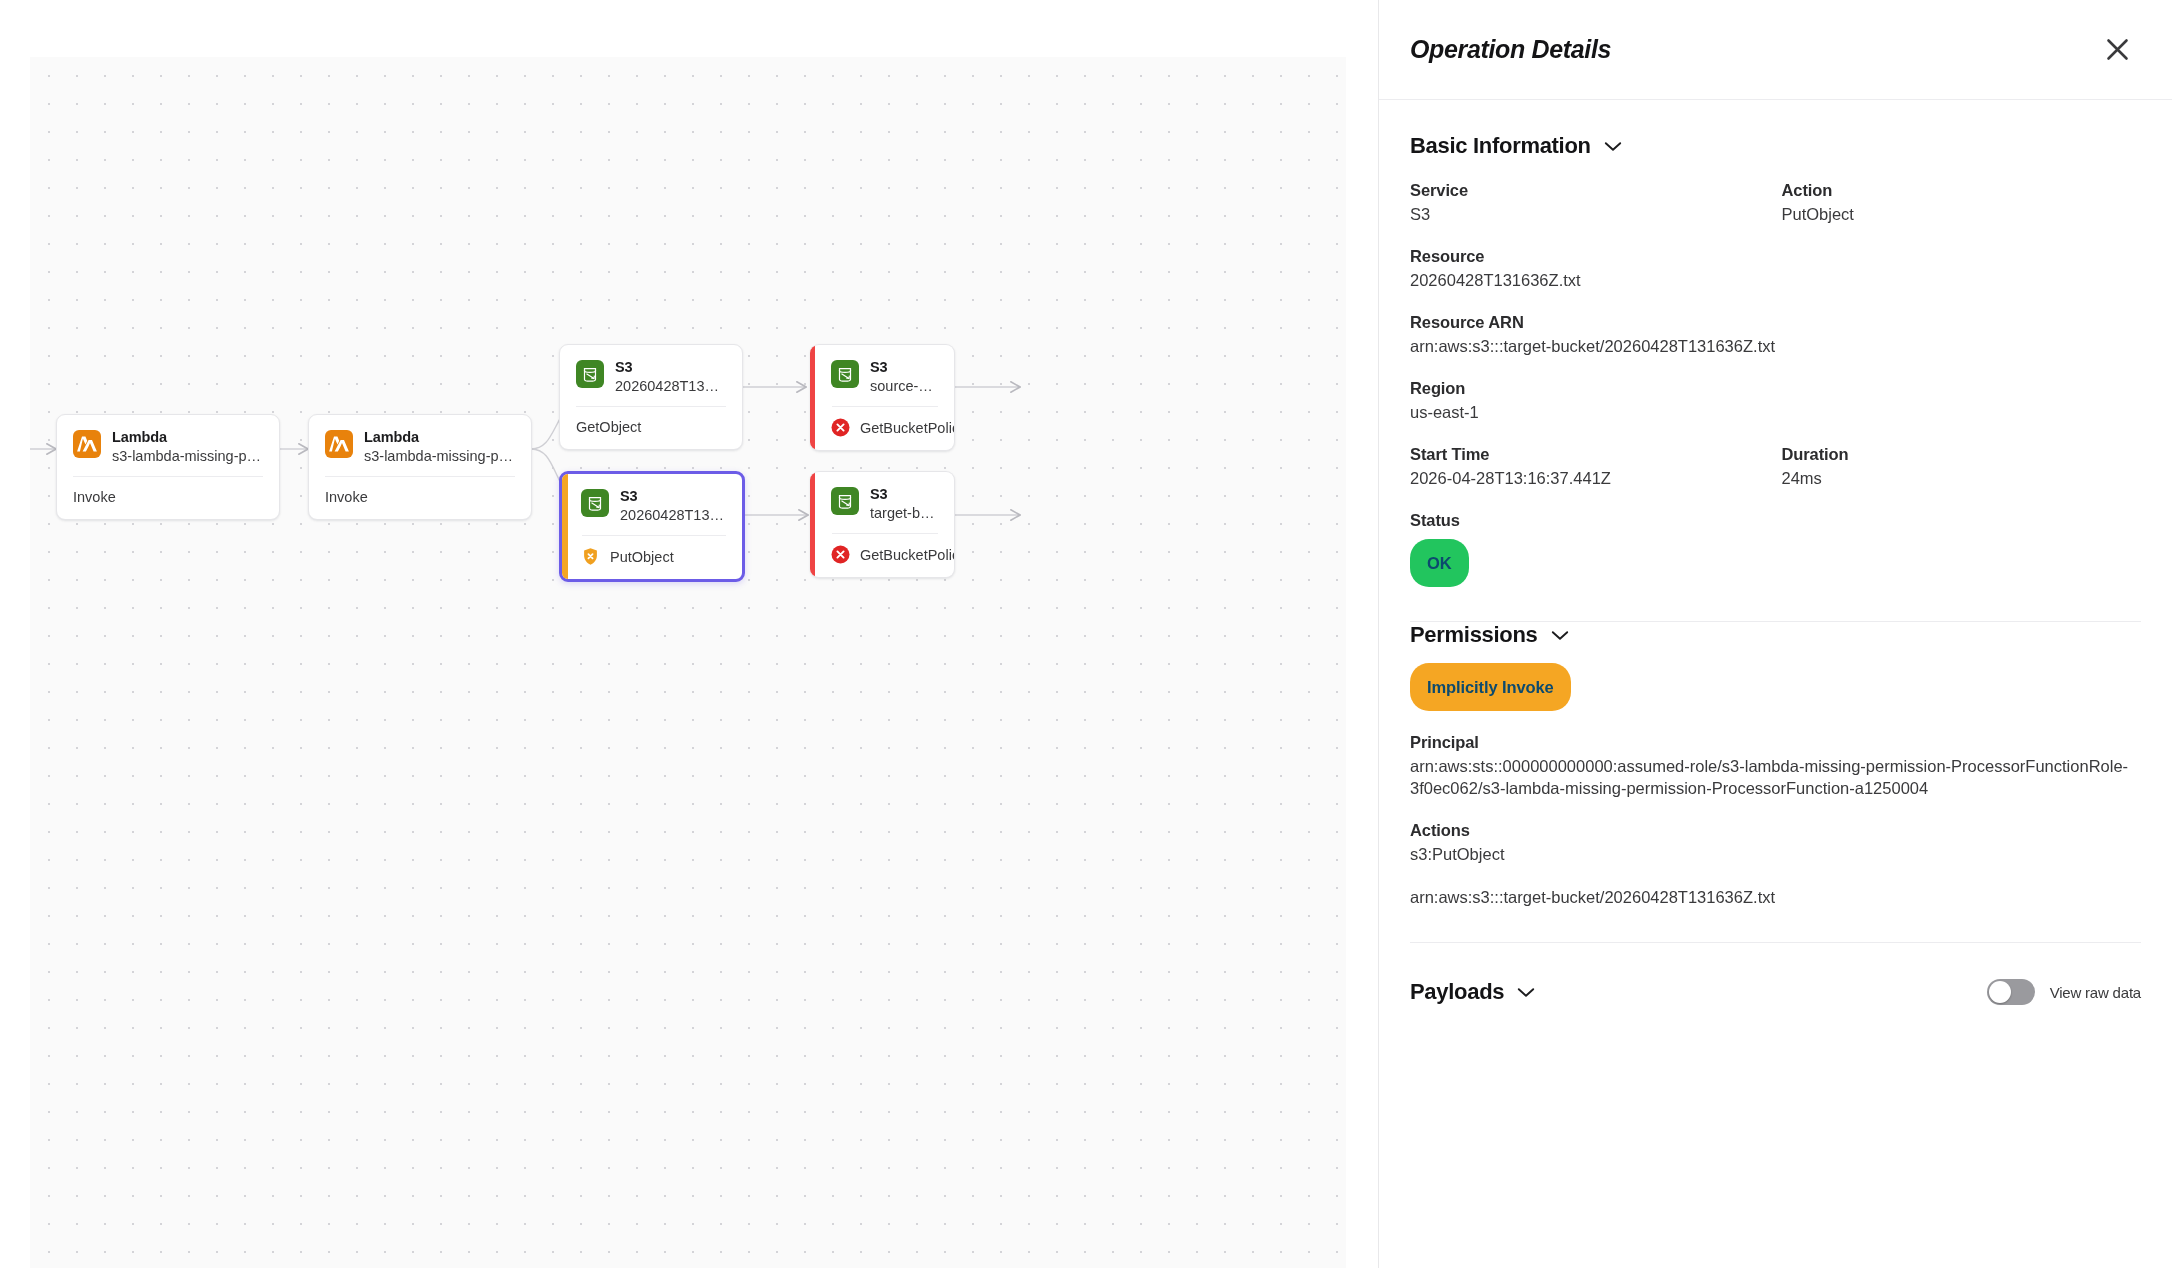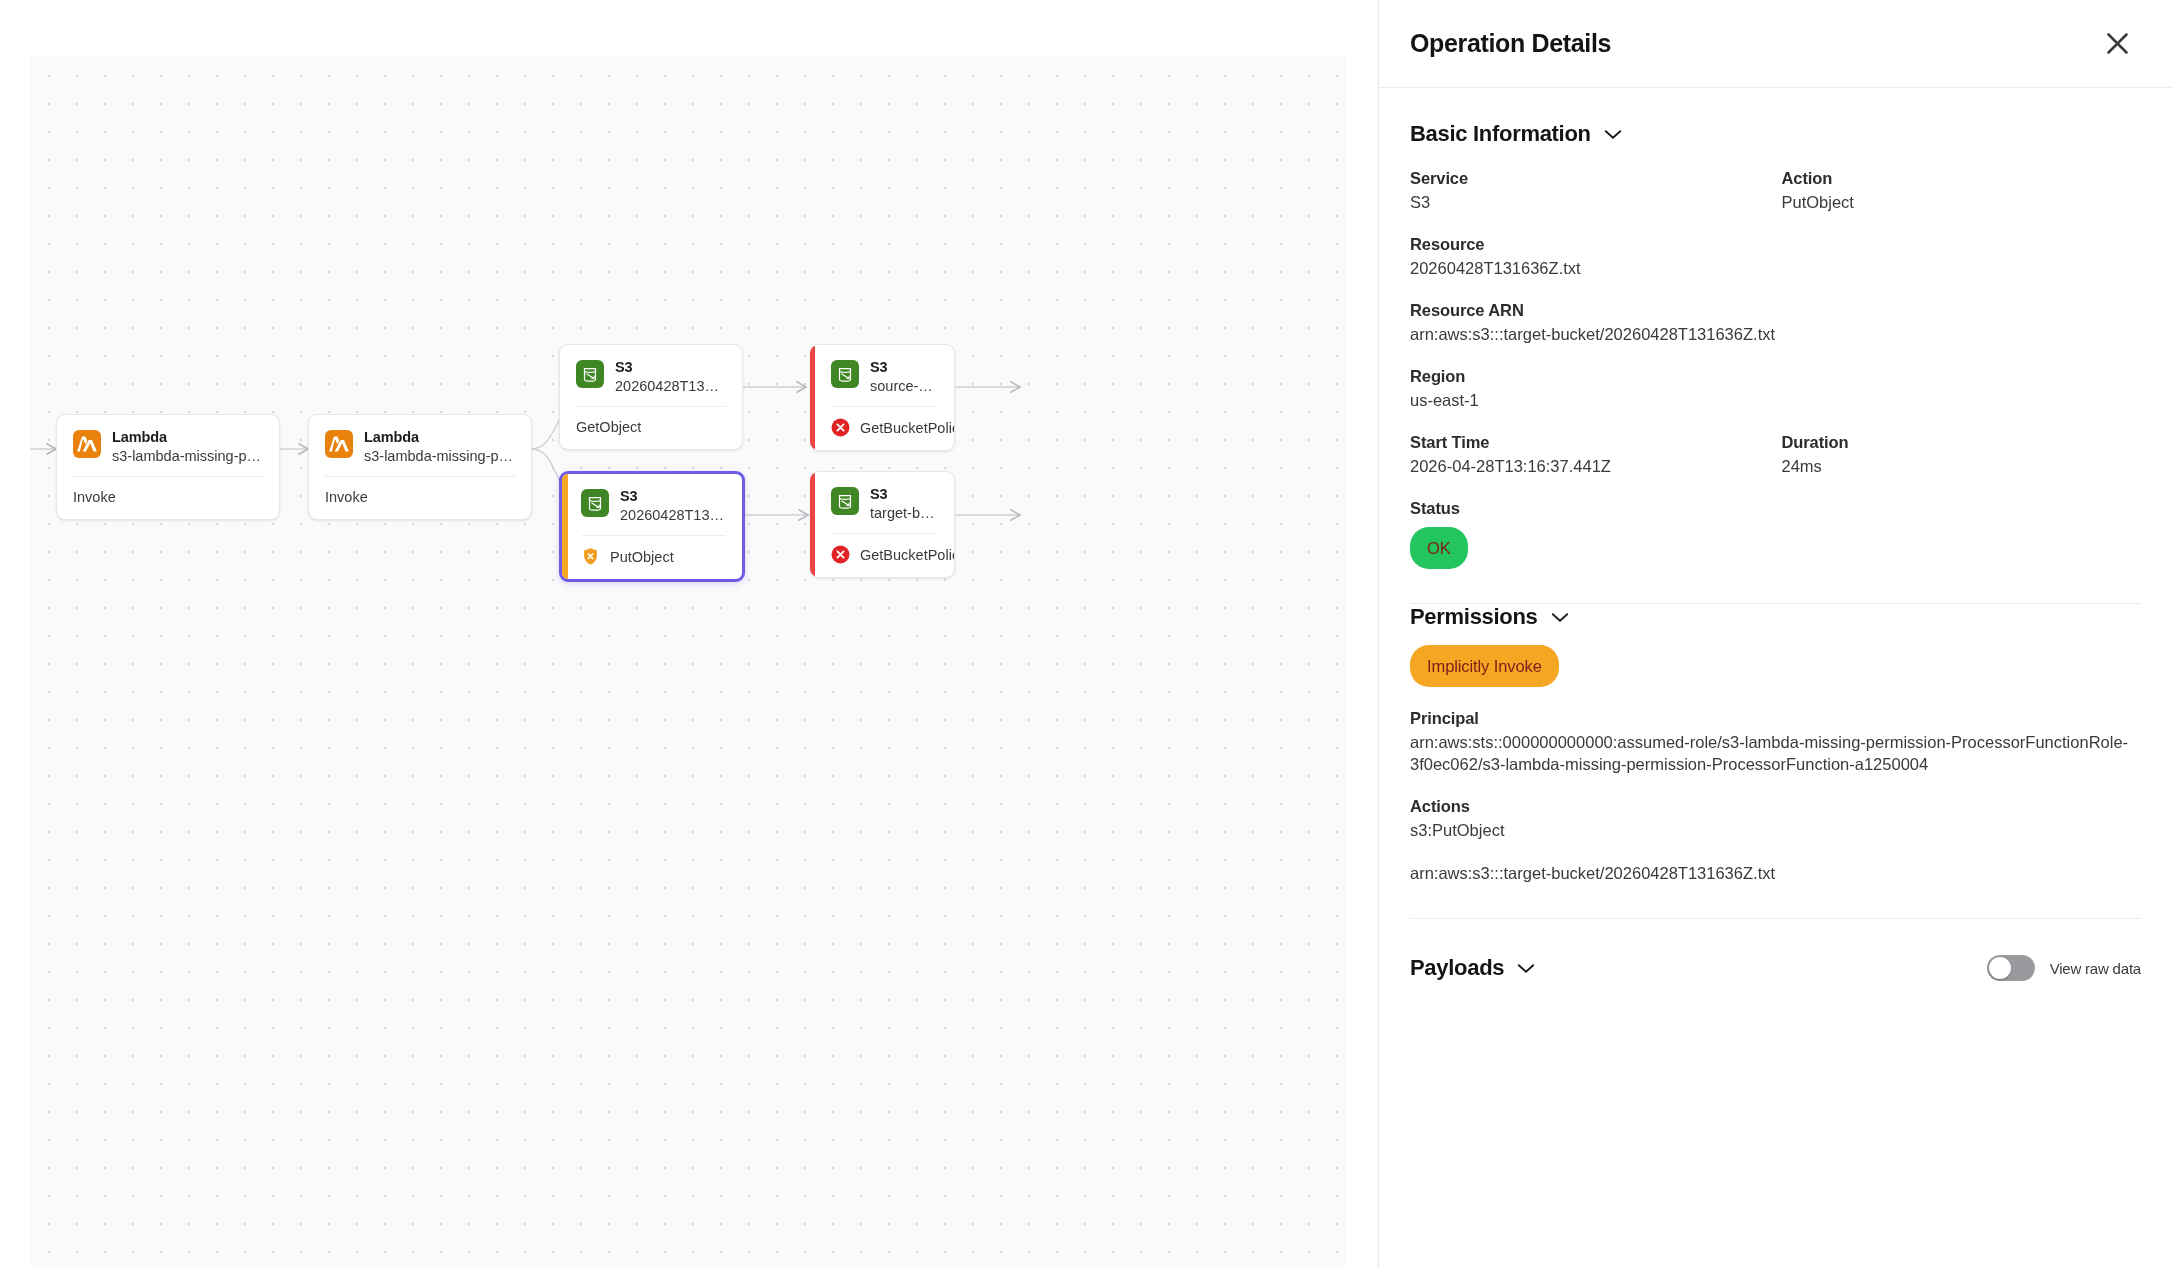--- a/index.html
+++ b/index.html
@@ -82,24 +82,25 @@
   
   #details-panel {
     position: absolute;
     left: 1378px; top: 0;
     width: 794px; height: 1268px;
     background: #ffffff;
     border-left: 1px solid #e8e8ea;
     display: flex; flex-direction: column;
   }
   #panel-header {
-    height: 88px; flex: 0 0 auto;
+    height: 100px; flex: 0 0 auto;
     display: flex; align-items: center; justify-content: space-between;
     padding: 0 36px 0 31px;
     border-bottom: 1px solid #ececef;
+    font-style: italic;
   }
   #panel-title { font-size: 25px; font-weight: 700; color: #141416; letter-spacing: -.35px; }
   #close-btn {
     width: 38px; height: 38px; display: flex; align-items: center; justify-content: center;
     cursor: pointer; background: none; border: none; border-radius: 6px;
   }
   #close-btn svg { width: 27px; height: 27px; display: block; }
 
   #panel-body { flex: 1 1 auto; padding: 33px 31px 0 31px; overflow: hidden; position: relative; }
 
@@ -112,23 +113,23 @@
 
   .field { margin-top: 21px; }
   .field-label { font-size: 16.5px; font-weight: 700; color: #2c2c2e; line-height: 21px; letter-spacing: -.1px; }
   .field-value { font-size: 16.5px; color: #3a3a3c; line-height: 22px; margin-top: 2px; word-break: break-word; }
   .two-col { display: flex; }
   .two-col > .col { width: 50%; }
   .two-col > .col:nth-child(2) { padding-left: 6px; }
 
   .badge {
     display: inline-flex; align-items: center; justify-content: center;
-    height: 42px; min-width: 54px; padding: 0 17px;
-    border-radius: 19px; color: #7f1d1d;
-    font-size: 16.5px; font-weight: 400; letter-spacing: -.1px;
+    height: 48px; min-width: 54px; padding: 0 17px;
+    border-radius: 19px; color: #0c4a6e;
+    font-size: 16.5px; font-weight: 700; letter-spacing: -.1px;
     margin-top: 8px;
   }
   .badge.ok { background: #22c55e; }
   .badge.warn { background: #f5a623; }
 
   .divider { height: 1px; background: #ececef; margin: 34px 0 0 0; }
 
   #payloads-row {
     display: flex; align-items: center; justify-content: space-between;
     margin-top: 36px;

